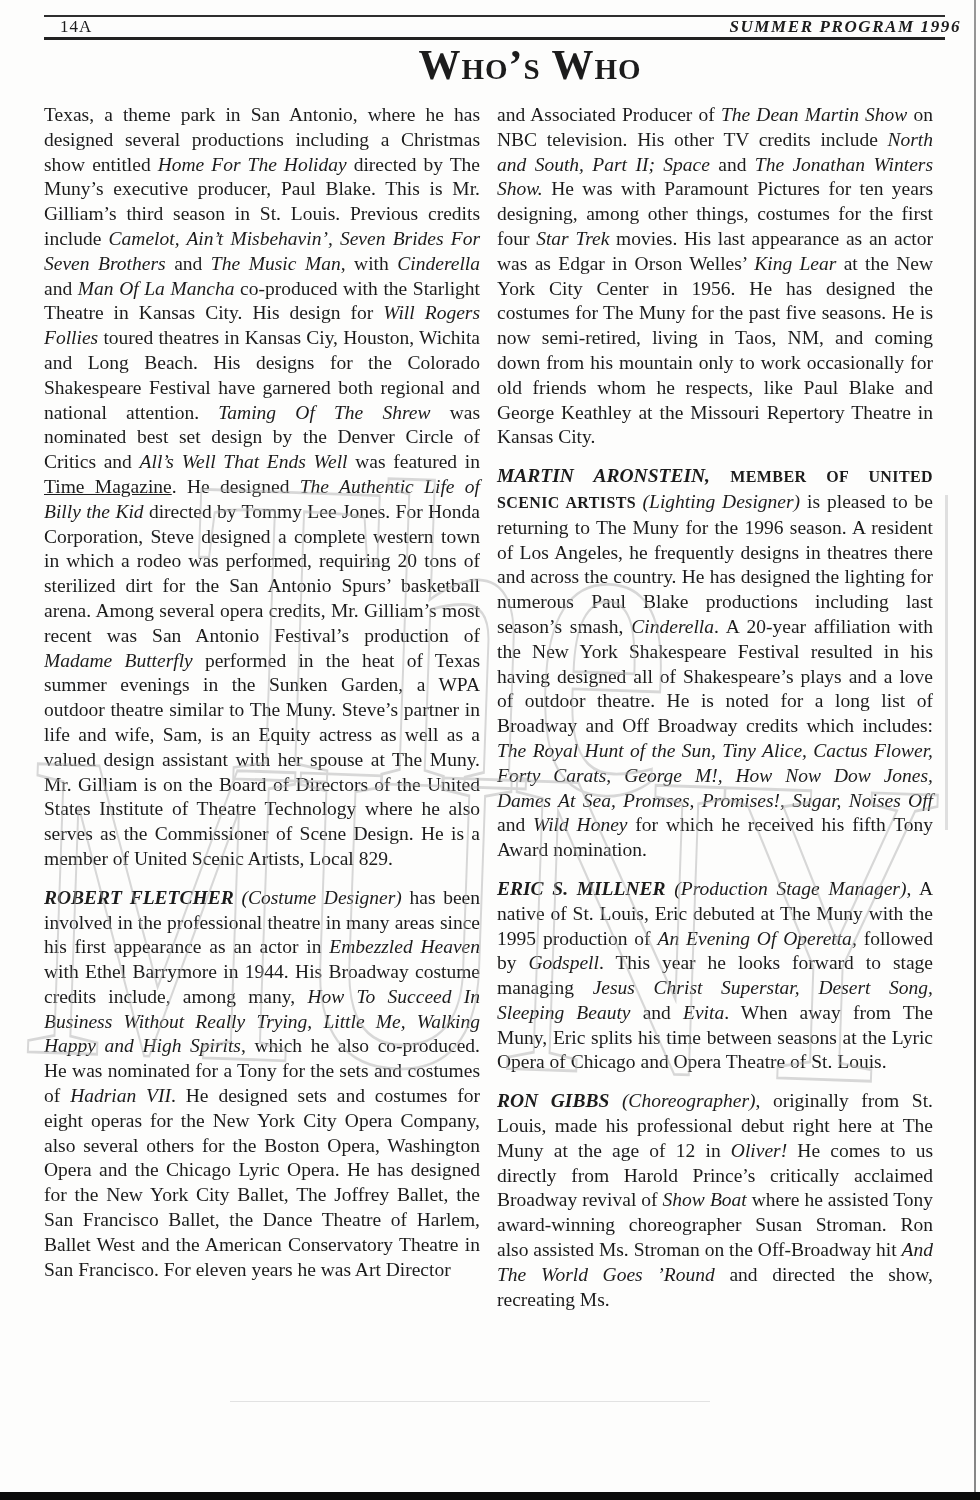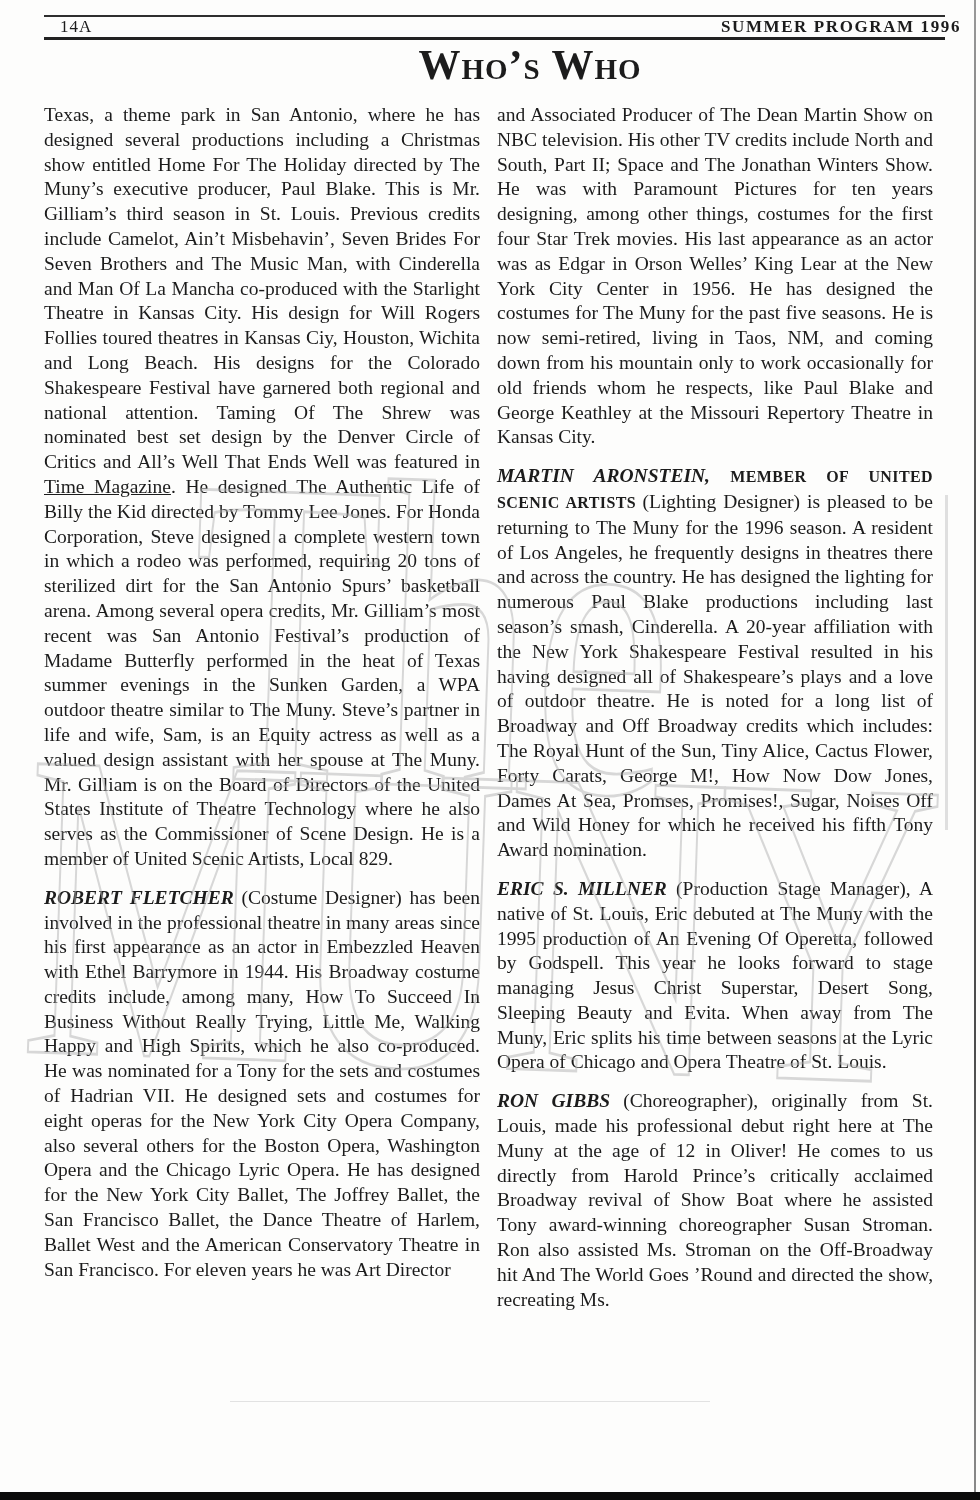--- a/index.html
+++ b/index.html
@@ -13,38 +13,38 @@
   
   .rule{position:absolute;left:44px;width:901px;background:#2e2e2e;}
   .rule-top{top:15px;height:2px;}
   .rule-bottom{top:37px;height:2.5px;background:#222;}
   .running-head{
     position:absolute;top:17px;left:60px;width:901px;
     display:flex;justify-content:space-between;align-items:center;
     font-size:17px;line-height:19px;
   }
   .page-number{letter-spacing:1px;}
-  .program-title{letter-spacing:1.6px;font-weight:600;}
+  .program-title{letter-spacing:1.6px;font-weight:600;font-style:italic;}
 
   
   .page-title{
     position:absolute;top:42px;left:0;width:100%;margin:0;
     text-align:center;font-size:42px;font-weight:700;
     font-variant:small-caps;letter-spacing:1px;line-height:46px;padding-left:40px;
   }
 
   
   .columns{
     position:absolute;top:103px;left:44px;width:897px;height:1292px;
     display:flex;gap:17px;overflow:hidden;z-index:1;
   }
   .col{width:436px;text-align:justify;font-size:19.5px;line-height:24.8px;}
   .col p{margin:0 0 14px 0;}
   .col p:last-child{margin-bottom:0;}
-  .rs-i{}
+  .rs-i{font-style:italic;}
   .rs-b{font-weight:700;font-style:italic;}
   .rs-u{text-decoration:underline;}
   .rs-c{font-weight:700;font-size:0.82em;letter-spacing:0.4px;}
 
   
   .watermark{
     position:absolute;left:0;top:0;width:980px;height:1500px;
     z-index:5;pointer-events:none;opacity:0.5;
     transform:rotate(2deg);transform-origin:490px 800px;
     color:transparent;

